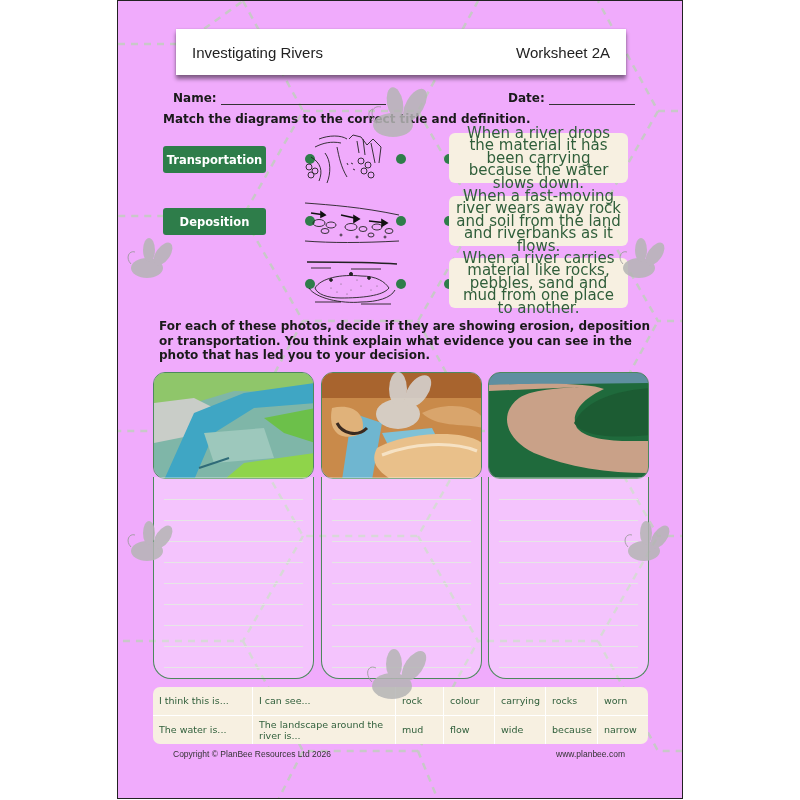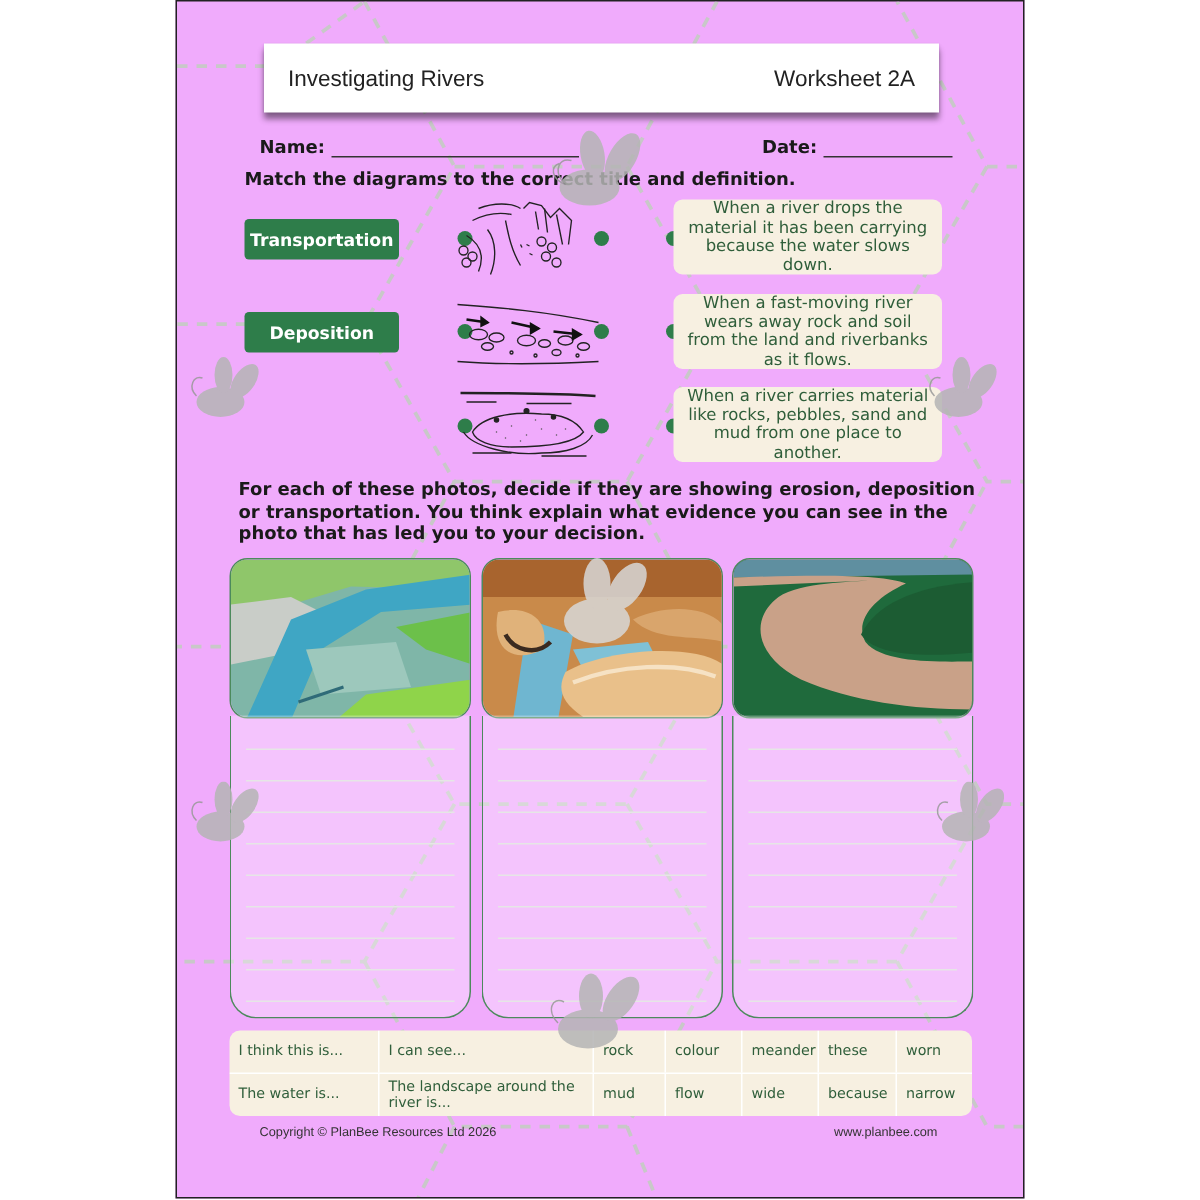--- a/index.html
+++ b/index.html
@@ -32,21 +32,21 @@
 
   .term-btn {
     width: 103px; height: 27px; background: #2e7d4a; color: #fff; border-radius: 3px;
     font-size: 11.5px; font-weight: bold; display: flex; align-items: center; justify-content: center;
     left: 45px;
   }
   .dot { width: 10px; height: 10px; border-radius: 50%; background: #2e7d4a; }
   .diagram { width: 100px; height: 52px; }
   .def-box {
     left: 331px; width: 179px; height: 50px; background: #f7f0e1; border-radius: 6px;
-    color: #2f5e3a; font-size: 11px; line-height: 12.5px; text-align: center;
+    color: #2f5e3a; font-size: 15px; line-height: 12.5px; text-align: center;
     display: flex; align-items: center; justify-content: center; padding: 0 6px;
   }
 
   .instr2 { left: 41px; top: 318px; width: 500px; font-size: 12px; line-height: 14.5px; font-weight: bold; color: #1a1a1a; }
   .instr2 b { font-weight: 900; }
 
   .panel { top: 371px; width: 161px; height: 307px; }
   .photo { position: absolute; left: 0; top: 0; width: 161px; height: 107px; border-radius: 12px; border: 1px solid #4c8a5c; overflow: hidden; }
   .writebox {
     position: absolute; left: 0; top: 105px; width: 161px; height: 202px;
@@ -280,22 +280,22 @@
       <div class="wline" style="top:190px"></div>
     </div>
   </div>
 
   <div class="layer wordbank">
     <div class="wb-row" style="top:0; border-bottom:1px solid #ffffff;">
       <div class="wb-cell" style="width:100px">I think this is...</div>
       <div class="wb-cell" style="width:143px">I can see...</div>
       <div class="wb-cell" style="width:48px">rock</div>
       <div class="wb-cell" style="width:51px">colour</div>
-      <div class="wb-cell" style="width:51px">meander</div>
-      <div class="wb-cell" style="width:52px">these</div>
+      <div class="wb-cell" style="width:51px">carrying</div>
+      <div class="wb-cell" style="width:52px">rocks</div>
       <div class="wb-cell" style="width:50px">worn</div>
     </div>
     <div class="wb-row" style="top:28.5px">
       <div class="wb-cell" style="width:100px">The water is...</div>
       <div class="wb-cell" style="width:143px">The landscape around the river is...</div>
       <div class="wb-cell" style="width:48px">mud</div>
       <div class="wb-cell" style="width:51px">flow</div>
       <div class="wb-cell" style="width:51px">wide</div>
       <div class="wb-cell" style="width:52px">because</div>
       <div class="wb-cell" style="width:50px">narrow</div>

